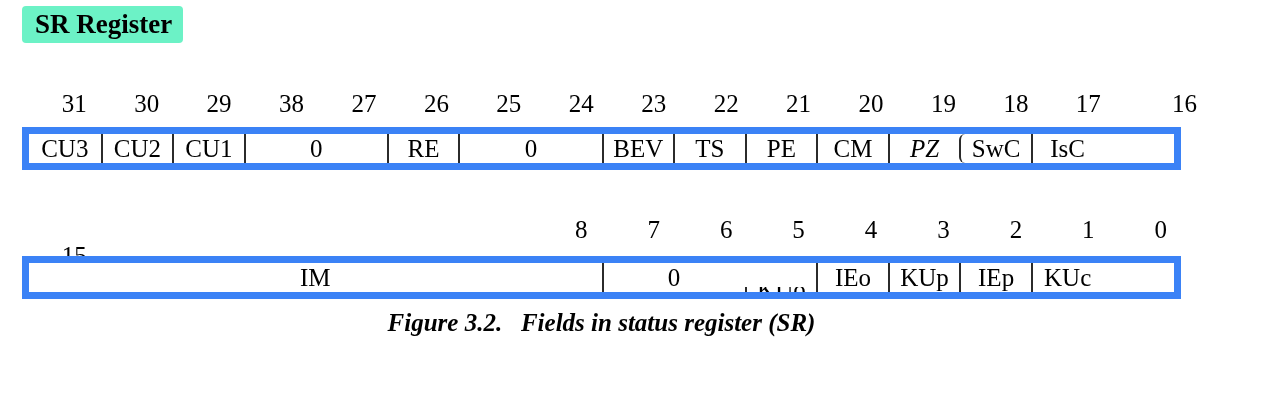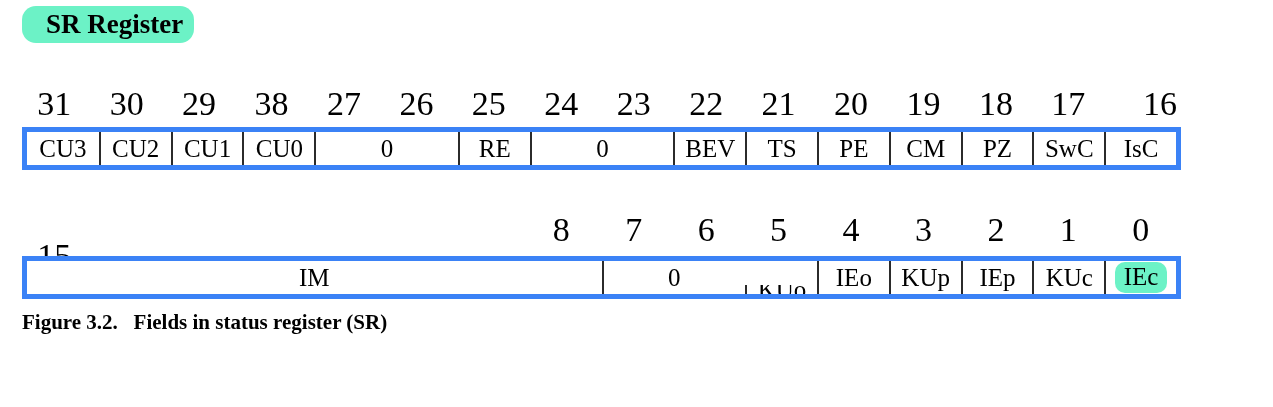--- a/index.html
+++ b/index.html
@@ -15,45 +15,45 @@
   .title-wrap {
     position: absolute;
     left: 22px;
     top: 12px;
     font-weight: bold;
     font-size: 27px;
     line-height: 25px;
   }
   .hl-title {
     background: var(--hl, #6cf2c6);
-    border-radius: 14px;
-    padding: 3px 11px 4px 24px;
+    border-radius: 4px;
+    padding: 3px 11px 4px 13px;
   }
   .bitrow {
     position: absolute;
-    left: 18px;
+    left: 38px;
     width: 1159px;
     display: grid;
     grid-template-columns: repeat(16, 1fr);
-    font-size: 34px;
+    font-size: 25px;
     line-height: 24px;
     height: 24px;
   }
   .bitrow.r1 { top: 92px; }
   .bitrow.r2 { top: 218px; }
   .bitnum { grid-row: 1; text-align: center; }
   .fieldsrow {
     position: absolute;
     left: 22px;
     width: 1159px;
     height: 43px;
     box-sizing: border-box;
     display: grid;
     grid-template-columns: repeat(16, 1fr);
-    border: 5px solid #3b82f6;
+    border: 7px solid #3b82f6;
     background: #ffffff;
     font-size: 25px;
   }
   .fieldsrow.r1 { top: 127px; }
   .fieldsrow.r2 { top: 256px; }
   .fieldcell {
     display: flex;
     align-items: center;
     justify-content: center;
     border-left: 2px solid #2b2b2b;
@@ -64,24 +64,26 @@
   .hl-pill {
     background: var(--hl, #6cf2c6);
     border-radius: 10px;
     padding: 1px 9px 2px 9px;
   }
   .caption {
     position: absolute;
     left: 22px;
     top: 309px;
     width: 1159px;
+    text-align: center;
     font-weight: bold;
-    font-size: 21px;
+    font-size: 25px;
     line-height: 27px;
     white-space: pre;
+    font-style: italic;
   }
 </style>
 </head>
 <body>
 
 <div class="page">
 
   <div class="title-wrap">
     <span class="hl-title">SR Register</span>
   </div>
@@ -108,23 +110,20 @@
     <div class="fieldsrow r1">
         <div class="fieldcell" style="grid-column: span 1;">
           <span>CU3</span>
         </div>
         <div class="fieldcell" style="grid-column: span 1;">
           <span>CU2</span>
         </div>
         <div class="fieldcell" style="grid-column: span 1;">
           <span>CU1</span>
         </div>
-        <div class="fieldcell" style="grid-column: span 1;">
-          <span>CU0</span>
-        </div>
         <div class="fieldcell" style="grid-column: span 2;">
           <span>0</span>
         </div>
         <div class="fieldcell" style="grid-column: span 1;">
           <span>RE</span>
         </div>
         <div class="fieldcell" style="grid-column: span 2;">
           <span>0</span>
         </div>
         <div class="fieldcell" style="grid-column: span 1;">
@@ -132,24 +131,24 @@
         </div>
         <div class="fieldcell" style="grid-column: span 1;">
           <span>TS</span>
         </div>
         <div class="fieldcell" style="grid-column: span 1;">
           <span>PE</span>
         </div>
         <div class="fieldcell" style="grid-column: span 1;">
           <span>CM</span>
         </div>
-        <div class="fieldcell" style="grid-column: span 1;">
+        <div class="fieldcell" style="grid-column: span 1; font-style: italic;">
           <span>PZ</span>
         </div>
-        <div class="fieldcell" style="grid-column: span 1;">
+        <div class="fieldcell" style="grid-column: span 1; border-radius: 6px;">
           <span>SwC</span>
         </div>
         <div class="fieldcell" style="grid-column: span 1;">
           <span>IsC</span>
         </div>
       </div>
   </div>
 
   <div>
     <div class="bitrow r2">
@@ -179,21 +178,18 @@
         </div>
         <div class="fieldcell" style="grid-column: span 1;">
           <span>KUp</span>
         </div>
         <div class="fieldcell" style="grid-column: span 1;">
           <span>IEp</span>
         </div>
         <div class="fieldcell" style="grid-column: span 1;">
           <span>KUc</span>
         </div>
-        <div class="fieldcell" style="grid-column: span 1;">
-          <span class="hl-pill">IEc</span>
-        </div>
       </div>
   </div>
 
   <div class="caption">Figure 3.2.   Fields in status register (SR)</div>
 
 </div>
 
 </body></html>

